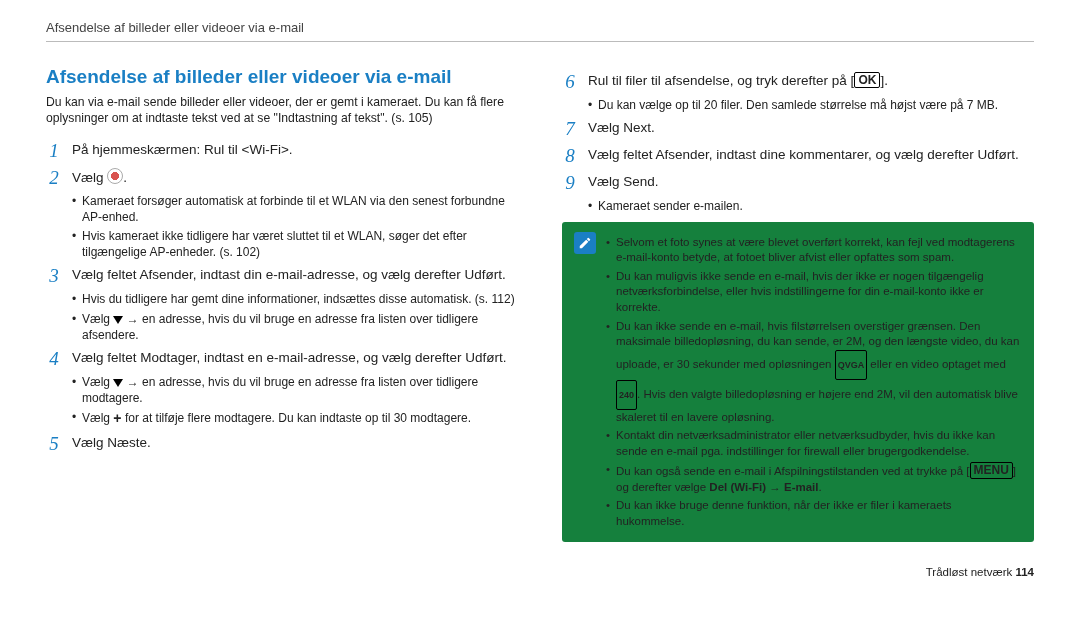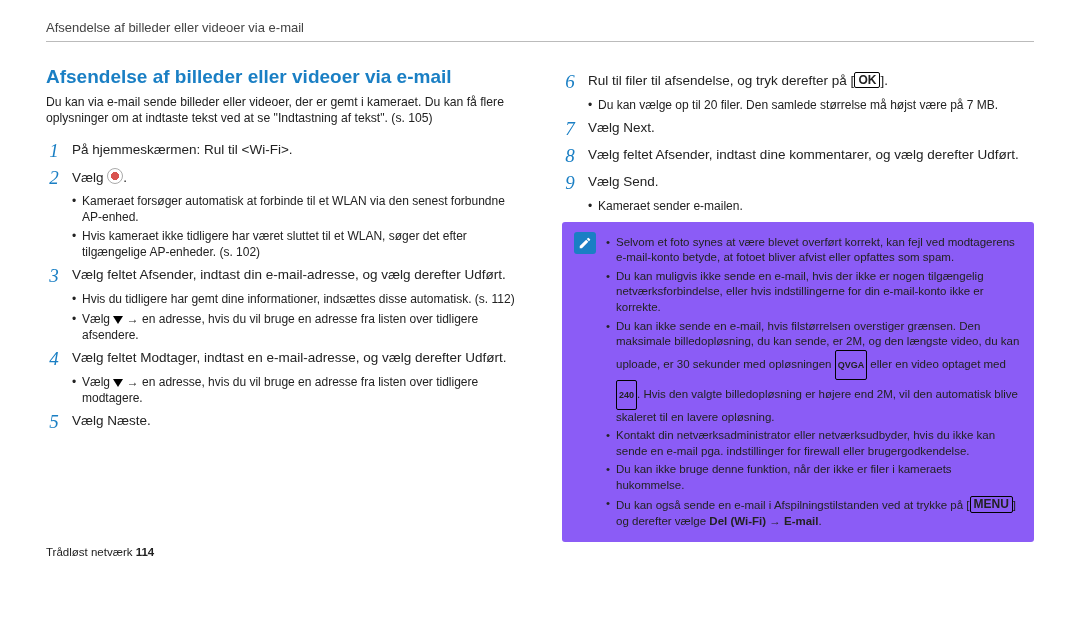--- a/index.html
+++ b/index.html
@@ -11,34 +11,34 @@
   .col{flex:1;min-width:0;}
   h2.title{color:var(--accent);font-size:19px;font-weight:600;margin:0 0 6px 0;}
   .intro{font-size:12.2px;line-height:1.35;margin:0 0 14px 0;}
   .step{display:flex;gap:10px;margin:6px 0 2px 0;align-items:flex-start;}
   .step .num{color:var(--accent);font-style:italic;font-family:"Georgia","Times New Roman",serif;font-size:19px;line-height:1.1;width:16px;text-align:center;flex:none;}
   .step .body{font-size:13.5px;line-height:1.35;}
   .step .body b{font-weight:400;}
   .sub{margin:4px 0 6px 26px;padding:0;}
   .sub li{list-style:none;font-size:12px;line-height:1.35;margin:3px 0;position:relative;padding-left:10px;}
   .sub li::before{content:"•";position:absolute;left:0;top:0;}
-  .note{display:flex;gap:10px;background:#8b5cf6;border-radius:3px;padding:10px 12px;margin-top:8px;}
+  .note{display:flex;gap:10px;background:#15803d;border-radius:3px;padding:10px 12px;margin-top:8px;}
   .note-icon{width:22px;height:22px;flex:none;background:#1a7fc4;color:#fff;border-radius:3px;display:flex;align-items:center;justify-content:center;font-size:14px;}
   .note-icon svg{width:14px;height:14px;fill:#fff;}
   .note ul{margin:0;padding:0;}
   .note li{list-style:none;font-size:11.5px;line-height:1.35;margin:3px 0;position:relative;padding-left:10px;}
   .note li::before{content:"•";position:absolute;left:0;top:0;}
   .k{display:inline-block;border:1.5px solid #000;border-radius:2px;padding:0 3px;font-size:12px;font-weight:700;vertical-align:1px;line-height:1.2;}
   .tag{font-weight:700;}
   .icon-power{display:inline-block;width:14px;height:14px;vertical-align:-2px;border:1px solid #aaa;border-radius:50%;position:relative;background:radial-gradient(circle at 50% 50%, #d9534f 0 4px, #fff 4px);}
   .tri{display:inline-block;width:0;height:0;border-left:5px solid transparent;border-right:5px solid transparent;border-top:8px solid #000;vertical-align:-1px;}
   .plus{display:inline-block;font-weight:900;font-size:14px;vertical-align:-1px;}
   .xmark{display:inline-block;font-weight:900;font-size:13px;vertical-align:-1px;}
   .vga{display:inline-block;border:1px solid #000;border-radius:2px;padding:8px 2px;font-size:9px;font-weight:700;}
-  .footer{text-align:left;font-size:11.5px;margin-top:4px;}
+  .footer{text-align:right;font-size:11.5px;margin-top:24px;}
   .footer .pn{font-weight:700;}
 </style>
 </head>
 <body>
 
 <div class="page">
   <div class="running-head">Afsendelse af billeder eller videoer via e-mail</div>
 
   <div class="cols">
 
@@ -76,20 +76,21 @@
       </ul>
 
       <div class="step">
         <div class="num">4</div>
         <div class="body">
           <span>Vælg feltet </span><b>Modtager</b><span>, indtast en e-mail-adresse, og vælg derefter </span><b>Udført</b><span>.</span>
         </div>
       </div>
       <ul class="sub">
         <li><span>Vælg </span><span class="tri"></span><span> → en adresse, hvis du vil bruge en adresse fra listen over tidligere modtagere.</span></li>
+        <li><span>Vælg </span><span class="plus">+</span><span> for at tilføje flere modtagere. Du kan indtaste op til 30 modtagere.</span></li>
       </ul>
 
       <div class="step">
         <div class="num">5</div>
         <div class="body">
           <span>Vælg </span><b>Næste</b><span>.</span>
         </div>
       </div>
     </div>
 
@@ -134,24 +135,24 @@
               <path d="M3 17.25V21h3.75l11-11-3.75-3.75-11 11zM20.7 7.05a1 1 0 0 0 0-1.4l-2.35-2.35a1 1 0 0 0-1.4 0L15.1 5.15l3.75 3.75 1.85-1.85z"></path>
             </svg>
         </div>
         <ul>
           <li>Selvom et foto synes at være blevet overført korrekt, kan fejl ved modtagerens e-mail-konto betyde, at fotoet bliver afvist eller opfattes som spam.</li>
           <li>Du kan muligvis ikke sende en e-mail, hvis der ikke er nogen tilgængelig netværksforbindelse, eller hvis indstillingerne for din e-mail-konto ikke er korrekte.</li>
           <li>
             <span>Du kan ikke sende en e-mail, hvis filstørrelsen overstiger grænsen. Den maksimale billedopløsning, du kan sende, er 2M, og den længste video, du kan uploade, er 30 sekunder med opløsningen </span><span class="vga">QVGA</span><span> eller en video optaget med </span><span class="vga">240</span><span>. Hvis den valgte billedopløsning er højere end 2M, vil den automatisk blive skaleret til en lavere opløsning.</span>
           </li>
           <li>Kontakt din netværksadministrator eller netværksudbyder, hvis du ikke kan sende en e-mail pga. indstillinger for firewall eller brugergodkendelse.</li>
-          <li>Du kan ikke bruge denne funktion, når der ikke er filer i kameraets hukommelse.</li>
           <li>
             <span>Du kan også sende en e-mail i Afspilningstilstanden ved at trykke på [</span><span class="k">MENU</span><span>] og derefter vælge </span><b>Del (Wi-Fi) → E-mail</b><span>.</span>
           </li>
+          <li>Du kan ikke bruge denne funktion, når der ikke er filer i kameraets hukommelse.</li>
         </ul>
       </div>
     </div>
   </div>
 
   <div class="footer">
     <span>Trådløst netværk  </span><span class="pn">114</span>
   </div>
 </div>
 

